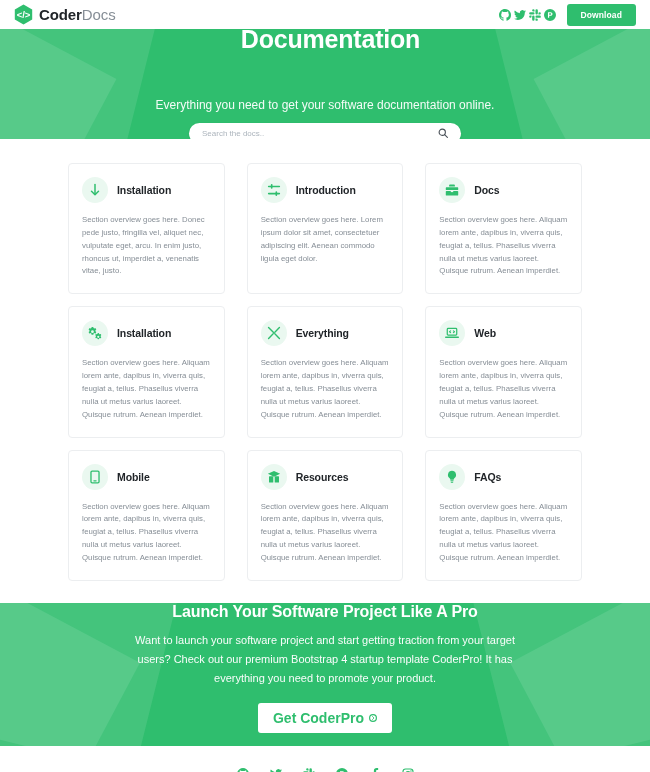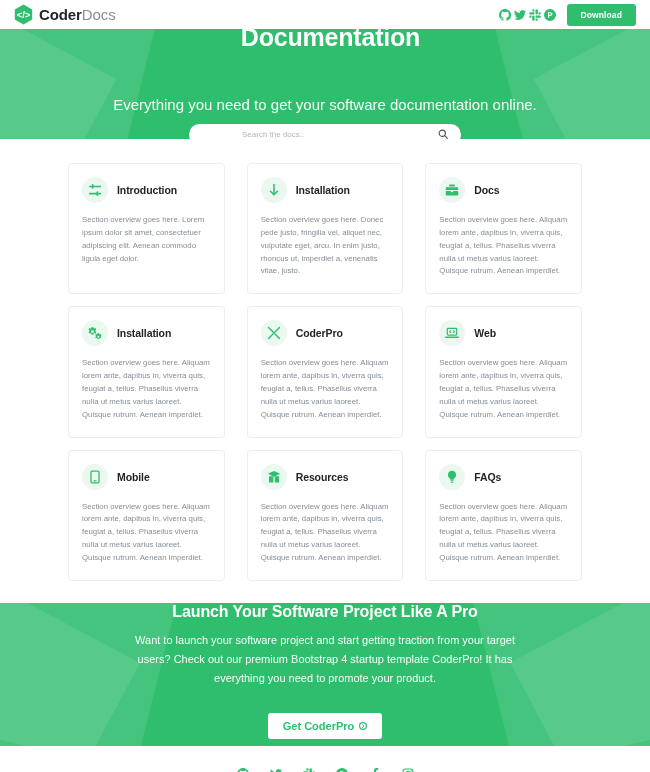--- a/index.html
+++ b/index.html
@@ -85,21 +85,21 @@
   .hero-title {
     color: #fff;
     font-size: 25px;
     font-weight: bold;
     letter-spacing: -0.2px;
     margin-bottom: 7px;
     margin-left: 11px;
   }
   .hero-sub {
     color: rgba(255,255,255,0.95);
-    font-size: 15px;
+    font-size: 12px;
     margin-bottom: 11px;
     margin-top: 44px;
   }
   .search-wrap {
     width: 272px;
     margin: 0 auto;
     position: relative;
     display: flex;
     align-items: center;
     background: #fff;
@@ -109,21 +109,20 @@
     box-shadow: 0 1px 3px rgba(0,0,0,0.07);
   }
   .search-input {
     flex: 1;
     border: none;
     outline: none;
     font-size: 8px;
     color: #495057;
     background: transparent;
     font-family: "Liberation Sans", sans-serif;
-    margin-left: 40px;
   }
   .search-input::placeholder { color: #adb5bd; }
   .search-btn {
     background: none; border: none; cursor: pointer;
     color: #495057; display: flex; align-items: center; padding: 0;
   }
 
   
   .cards-section {
     padding: 24px 68px 22px 68px;
@@ -188,31 +187,30 @@
   .cta-text {
     color: rgba(255,255,255,0.97);
     font-size: 11px;
     line-height: 1.75;
     max-width: 400px;
     margin: 0 auto 14px auto;
   }
   .btn-cta {
     background: #fff;
     color: #2fbe6e;
-    font-size: 11px;
+    font-size: 14px;
     font-weight: bold;
     border: none;
     border-radius: 3px;
     padding: 7px 15px;
     cursor: pointer;
     display: inline-flex;
     align-items: center;
     gap: 5px;
     font-family: "Liberation Sans", sans-serif;
-    margin-top: 10px;
   }
   .btn-cta svg { display: block; }
 
   
   .footer {
     background: #fff;
     padding: 22px 0 18px 0;
     text-align: center;
   }
   .footer-social {
@@ -293,43 +291,43 @@
     </div>
   </div>
 </div>
 
 <div class="cards-section">
   <div class="cards-grid">
 
     <div class="card">
       <div class="card-head">
         <span class="card-icon">
+          <svg width="14" height="14" viewBox="0 0 16 16" fill="none" stroke="currentColor" stroke-width="1.7" stroke-linecap="round" stroke-linejoin="round">
+              <line x1="8" y1="1.6" x2="8" y2="13"></line>
+              <polyline points="4,9.4 8,13.4 12,9.4"></polyline>
+            </svg>
+        </span>
+        <span class="card-title">Installation</span>
+      </div>
+      <div class="card-text">Section overview goes here. Donec pede justo, fringilla vel, aliquet nec, vulputate eget, arcu. In enim justo, rhoncus ut, imperdiet a, venenatis vitae, justo.</div>
+    </div>
+
+    <div class="card">
+      <div class="card-head">
+        <span class="card-icon">
           <svg width="14" height="14" viewBox="0 0 16 16" fill="currentColor">
               <rect x="1" y="3" width="14" height="1.9" rx=".9"></rect>
               <rect x="1" y="11.1" width="14" height="1.9" rx=".9"></rect>
               <rect x="4.4" y="1.2" width="1.9" height="5.5" rx=".9"></rect>
               <rect x="9.7" y="9.3" width="1.9" height="5.5" rx=".9"></rect>
             </svg>
         </span>
         <span class="card-title">Introduction</span>
       </div>
       <div class="card-text">Section overview goes here. Lorem ipsum dolor sit amet, consectetuer adipiscing elit. Aenean commodo ligula eget dolor.</div>
-    </div>
-
-    <div class="card">
-      <div class="card-head">
-        <span class="card-icon">
-          <svg width="14" height="14" viewBox="0 0 16 16" fill="none" stroke="currentColor" stroke-width="1.7" stroke-linecap="round" stroke-linejoin="round">
-              <line x1="8" y1="1.6" x2="8" y2="13"></line>
-              <polyline points="4,9.4 8,13.4 12,9.4"></polyline>
-            </svg>
-        </span>
-        <span class="card-title">Installation</span>
-      </div>
-      <div class="card-text">Section overview goes here. Donec pede justo, fringilla vel, aliquet nec, vulputate eget, arcu. In enim justo, rhoncus ut, imperdiet a, venenatis vitae, justo.</div>
     </div>
 
     <div class="card">
       <div class="card-head">
         <span class="card-icon">
           <svg width="14" height="14" viewBox="0 0 16 16" fill="currentColor">
               <path d="M5.6 1.6h4.8c.5 0 .9.4.9.9v1.4H4.7V2.5c0-.5.4-.9.9-.9z"></path>
               <rect x="0.9" y="4.9" width="14.2" height="3.2" rx=".7"></rect>
               <rect x="0.9" y="9.1" width="14.2" height="5.3" rx=".8"></rect>
               <rect x="6.6" y="8.0" width="2.8" height="2.4" fill="#eaf8f0"></rect>
@@ -357,21 +355,21 @@
       <div class="card-head">
         <span class="card-icon">
           <svg width="14" height="14" viewBox="0 0 16 16" fill="none" stroke="currentColor" stroke-width="1.6" stroke-linecap="round">
               <path d="M1.8 1.8l5.4 5.4"></path>
               <path d="M14.2 1.8l-5 5"></path>
               <path d="M9.2 9.2l5 5"></path>
               <path d="M6.8 9.2l-5 5"></path>
               <circle cx="8" cy="8" r="1.25" fill="currentColor" stroke="none"></circle>
             </svg>
         </span>
-        <span class="card-title">CoderPro</span>
+        <span class="card-title">Everything</span>
       </div>
       <div class="card-text">Section overview goes here. Aliquam lorem ante, dapibus in, viverra quis, feugiat a, tellus. Phasellus viverra nulla ut metus varius laoreet. Quisque rutrum. Aenean imperdiet.</div>
     </div>
 
     <div class="card">
       <div class="card-head">
         <span class="card-icon">
           <svg width="14" height="14" viewBox="0 0 16 16" fill="none" stroke="currentColor" stroke-width="1.4">
               <rect x="2.6" y="2.8" width="10.8" height="7.6" rx="1"></rect>
               <line x1="0.8" y1="12.8" x2="15.2" y2="12.8" stroke-linecap="round" stroke-width="1.6"></line>

